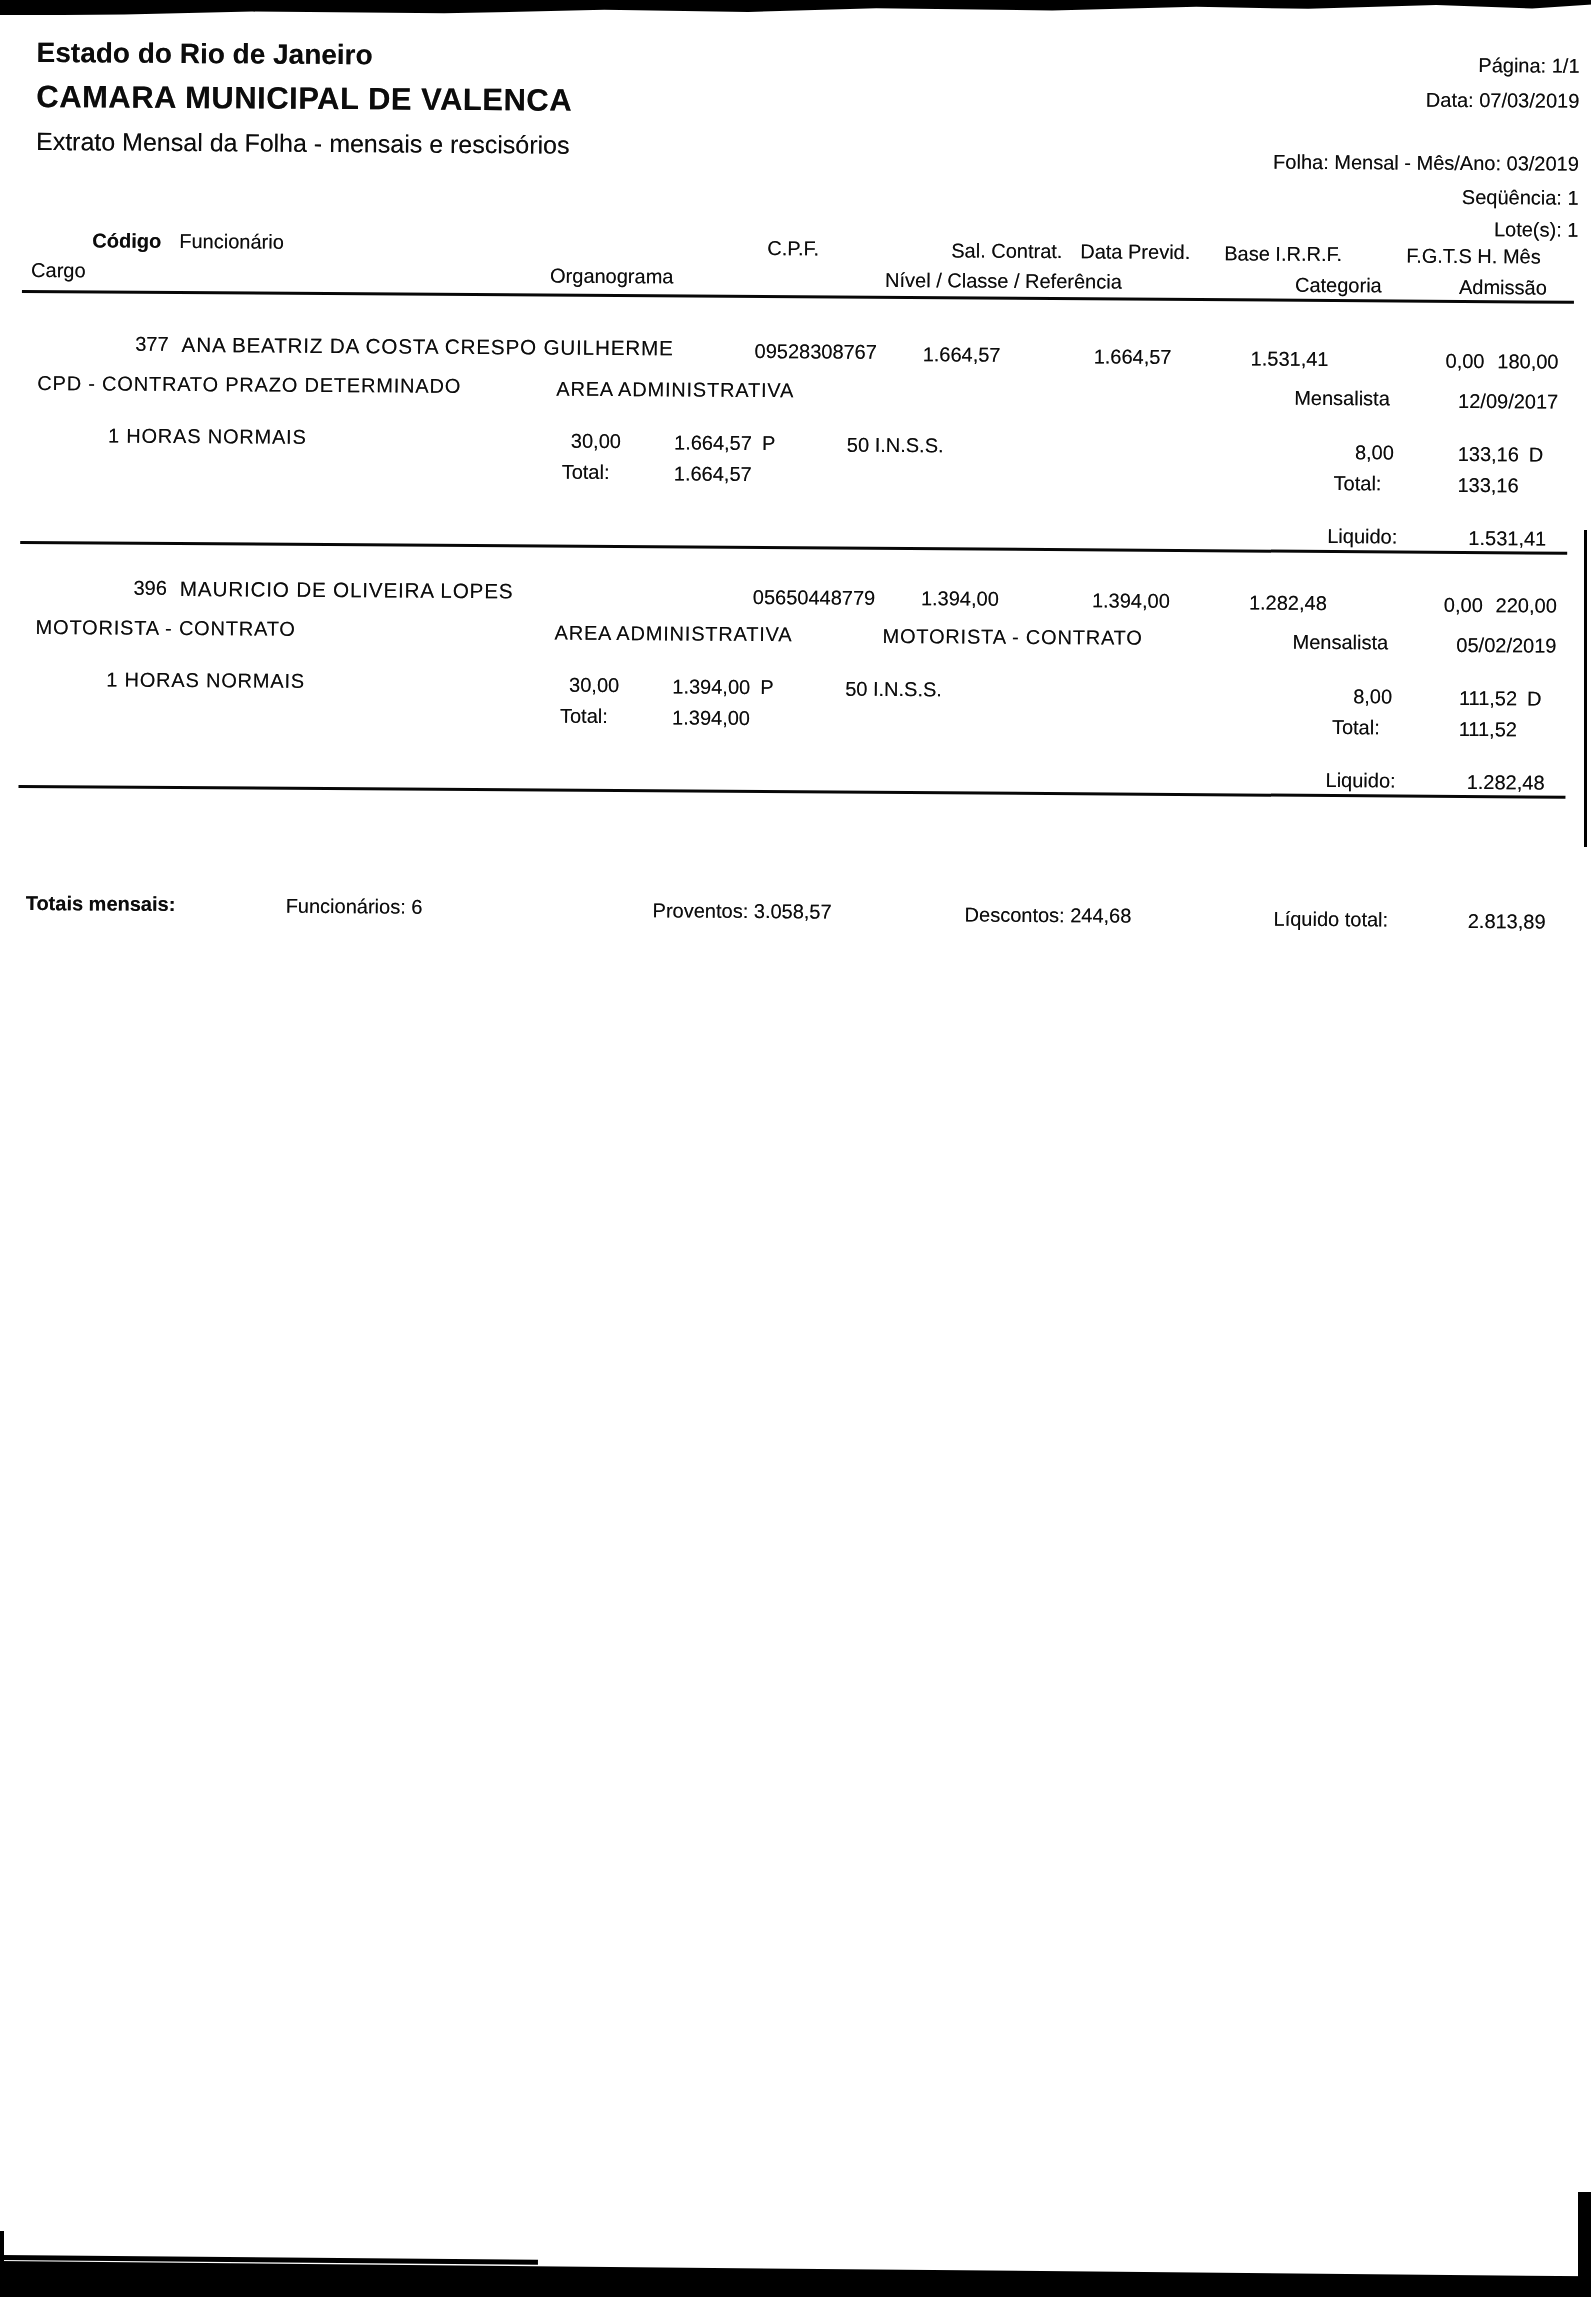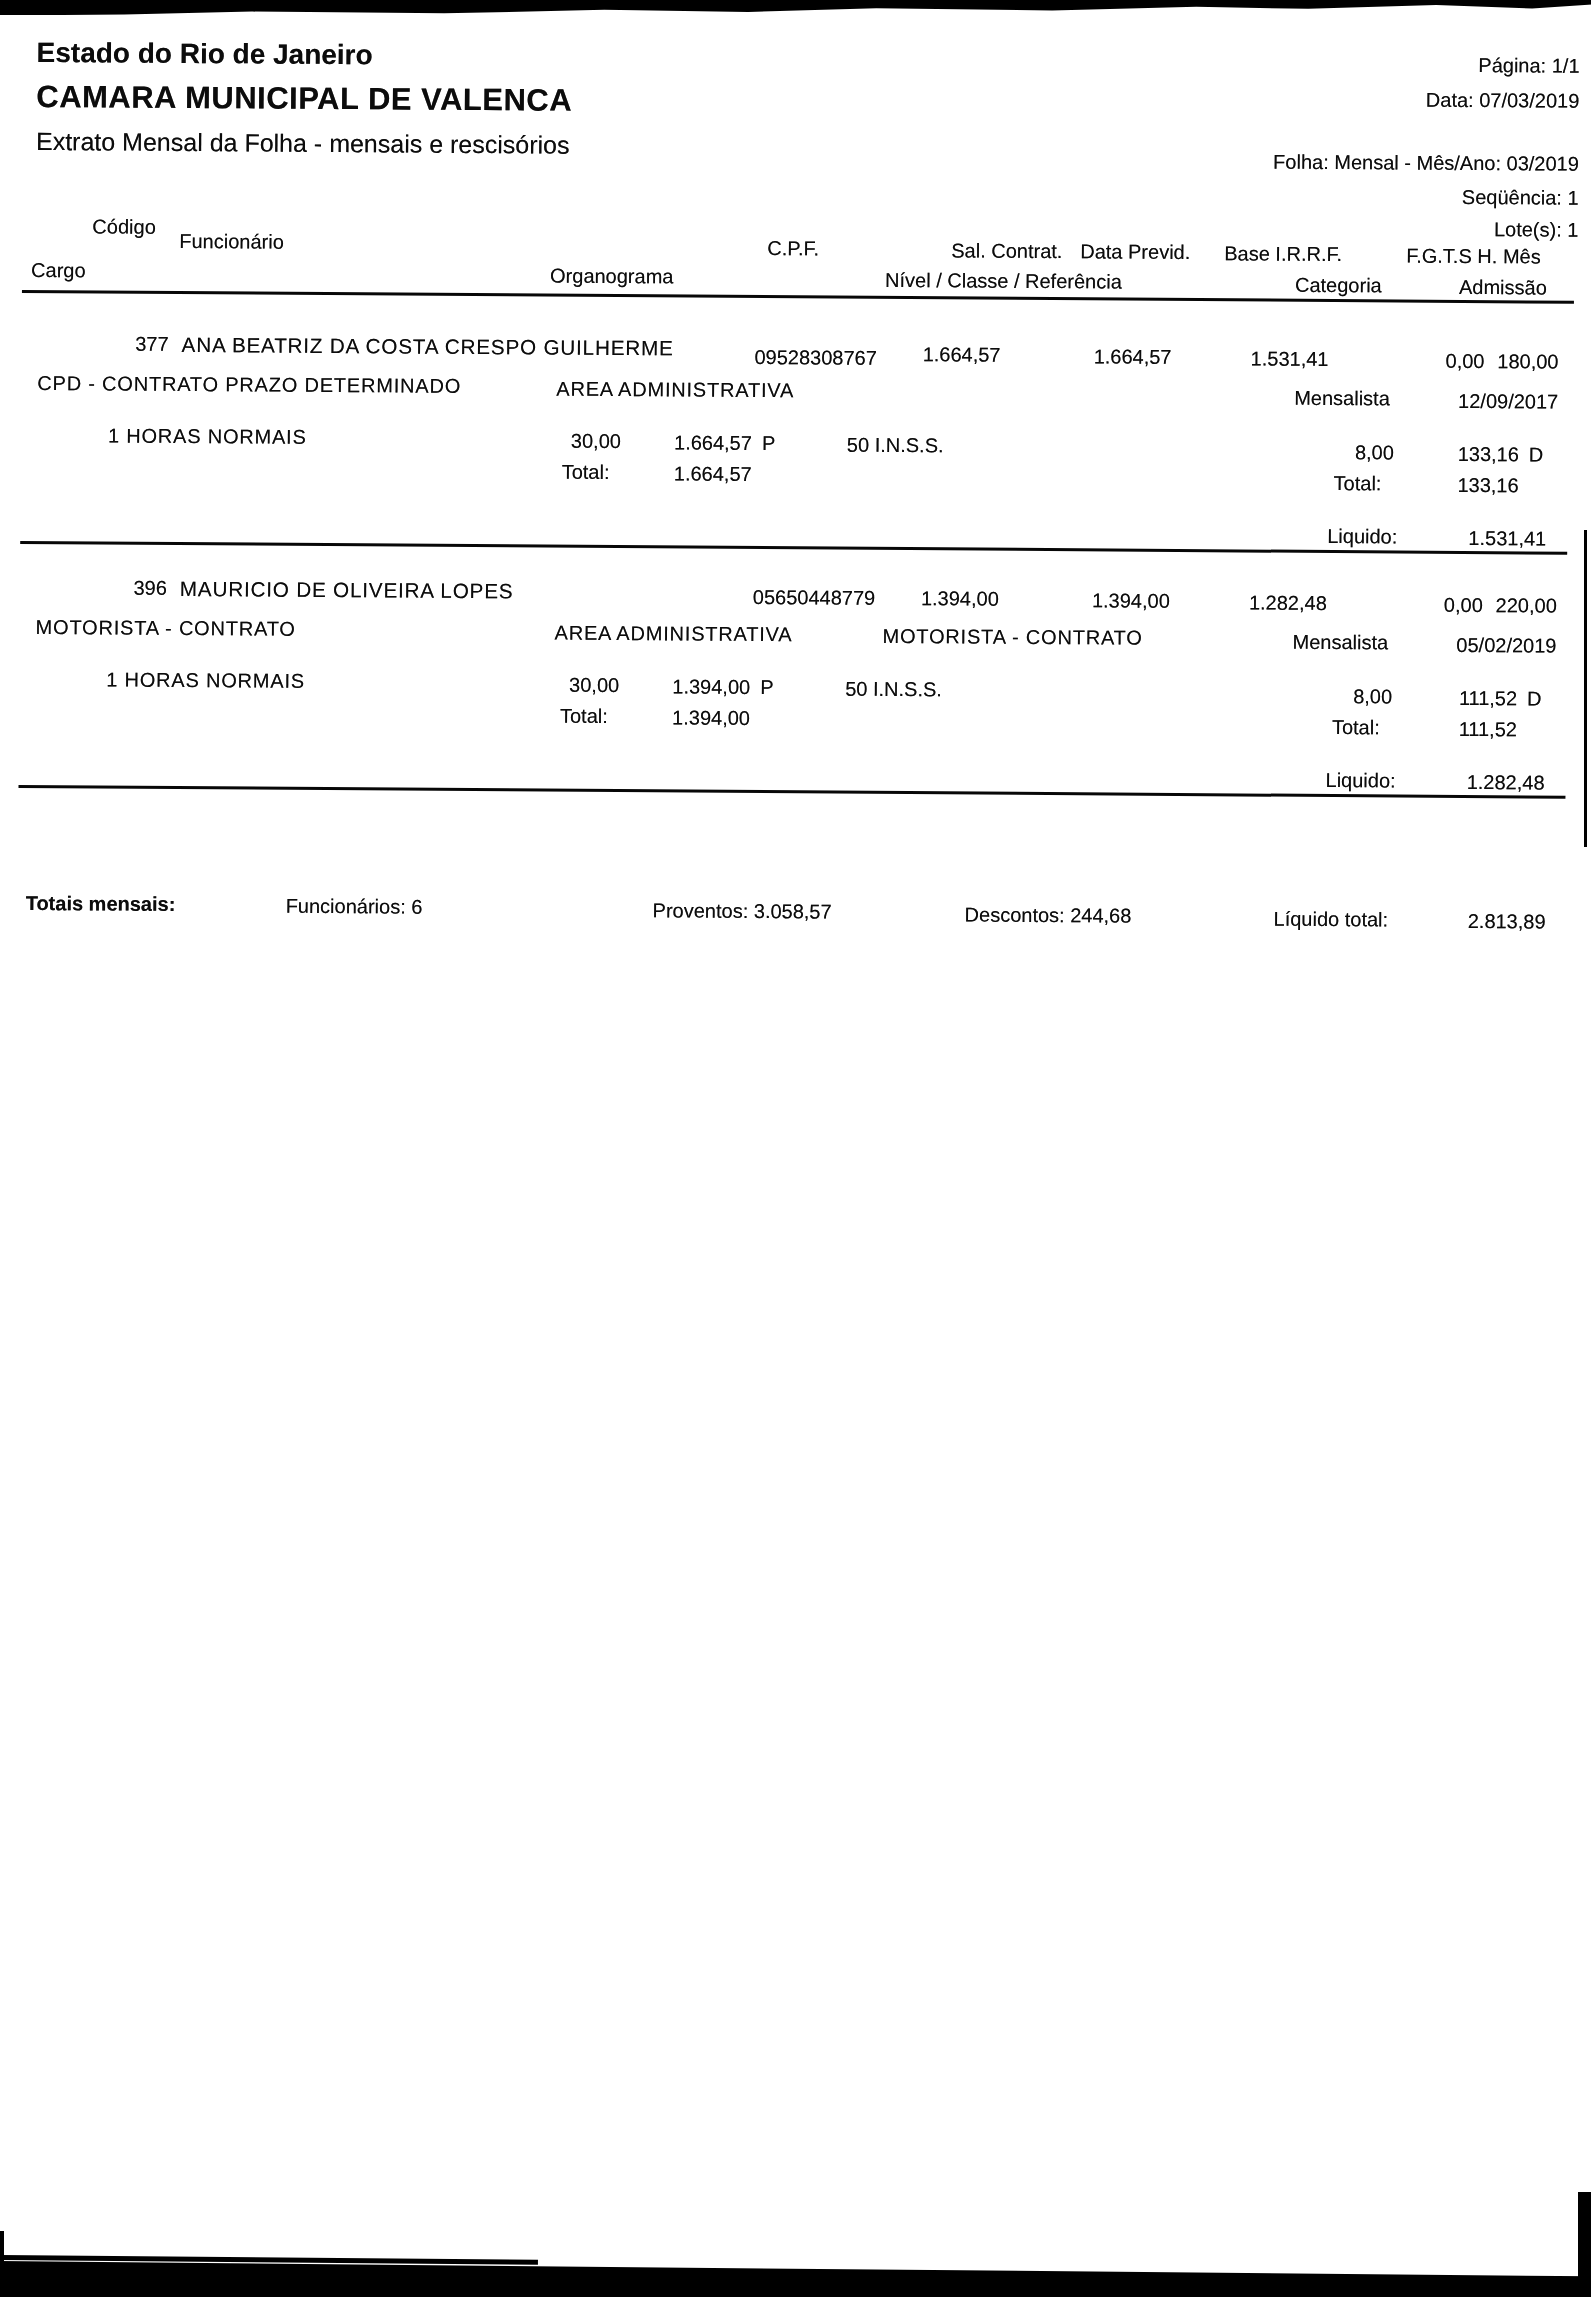--- a/index.html
+++ b/index.html
@@ -33,40 +33,40 @@
   <div class="t b" style="left:37px;top:37px;font-size:28px;">Estado do Rio de Janeiro</div>
   <div class="t b" style="left:37px;top:79px;font-size:31px;letter-spacing:0.5px;">CAMARA MUNICIPAL DE VALENCA</div>
   <div class="t" style="left:37px;top:127px;font-size:25px;">Extrato Mensal da Folha  - mensais e rescisórios</div>
 
   <div class="t meta" style="left:1196px;top:44px;">Página: 1/1</div>
   <div class="t meta" style="left:1196px;top:79px;">Data: 07/03/2019</div>
   <div class="t meta" style="left:1196px;top:142px;">Folha: Mensal - Mês/Ano: 03/2019</div>
   <div class="t meta" style="left:1196px;top:176px;">Seqüência: 1</div>
   <div class="t meta" style="left:1196px;top:208px;">Lote(s): 1</div>
 
-  <div class="t" style="left:94px;top:215px;">Código</div>
+  <div class="t" style="left:94px;top:229px;font-weight:bold;">Código</div>
   <div class="t" style="left:181px;top:229px;">Funcionário</div>
   <div class="t" style="left:769px;top:232px;">C.P.F.</div>
   <div class="t" style="left:927px;top:233px;margin-left:26px;">Sal. Contrat.</div>
   <div class="t" style="left:1082px;top:233px;">Data Previd.</div>
   <div class="t" style="left:1226px;top:234px;">Base I.R.R.F.</div>
   <div class="t" style="left:1408px;top:235px;">F.G.T.S H. Mês</div>
 
   <div class="t" style="left:33px;top:259px;">Cargo</div>
   <div class="t" style="left:552px;top:261px;">Organograma</div>
   <div class="t" style="left:887px;top:263px;">Nível / Classe / Referência</div>
   <div class="t" style="left:1297px;top:265px;">Categoria</div>
   <div class="t" style="left:1461px;top:266px;">Admissão</div>
 
   <div class="rule" style="left:24px;top:290px;width:1552px;"></div>
 
   <div class="emp" style="top:332px;">
     <div class="t ra" style="left:29px;top:0;width:142px;">377</div>
     <div class="t caps" style="left:184px;top:0;font-size:20.7px;">ANA BEATRIZ DA COSTA CRESPO GUILHERME</div>
-    <div class="t" style="left:757px;top:9px;">09528308767</div>
+    <div class="t" style="left:757px;top:3px;">09528308767</div>
     <div class="t ra" style="left:792px;top:4.8px;">1.664,57</div>
     <div class="t ra" style="left:963px;top:5.8px;">1.664,57</div>
     <div class="t ra" style="left:1120px;top:6.7px;">1.531,41</div>
     <div class="t ra" style="left:1276px;top:7.7px;">0,00</div>
     <div class="t ra" style="left:1350px;top:7.7px;">180,00</div>
     <div class="t caps" style="left:40px;top:40px;">CPD - CONTRATO PRAZO DETERMINADO</div>
     <div class="t caps" style="left:559px;top:42px;">AREA ADMINISTRATIVA</div>
     <div class="t caps" style="left:887px;top:43px;"></div>
     <div class="t" style="left:1297px;top:46px;">Mensalista</div>
     <div class="t ra" style="left:1350px;top:48px;">12/09/2017</div>

